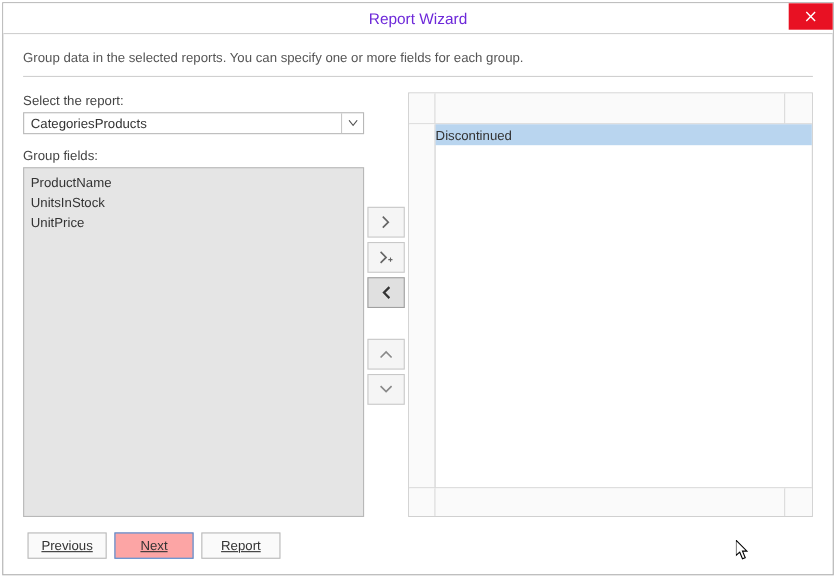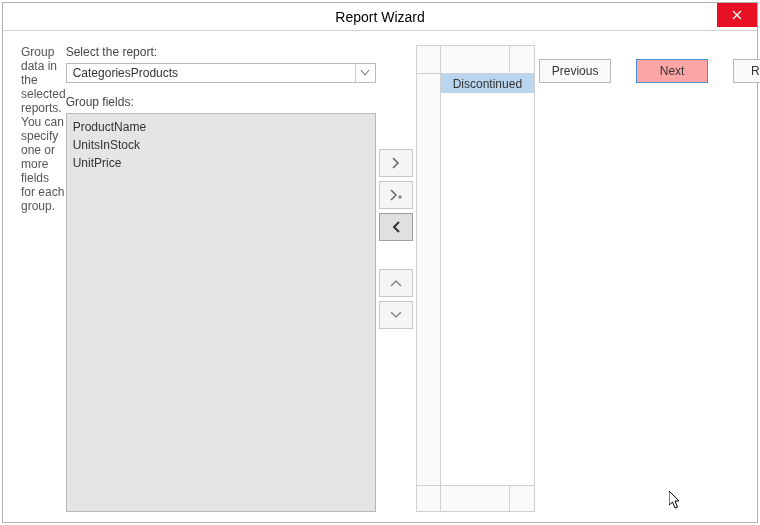--- a/index.html
+++ b/index.html
@@ -26,42 +26,42 @@
       height: 28px;
       border-bottom: 1px solid #d0d0d0;
       display: flex;
       align-items: center;
       justify-content: center;
       position: relative;
       background: #fff;
     }
     .title-text {
       font-size: 14px;
-      color: #000000;
+      color: #6d28d9;
     }
     .close-btn {
       position: absolute;
       right: 0;
       top: 0;
       width: 40px;
       height: 24px;
       background: #e81123;
       color: #fff;
       font-size: 12px;
       display: flex;
       align-items: center;
       justify-content: center;
       cursor: pointer;
     }
     .close-btn svg { width: 10px; height: 10px; }
     .content {
       padding: 14px 18px 10px 18px;
       flex: 1;
       display: flex;
-      flex-direction: row;
+      flex-direction: column;
     }
     .instruction {
       color: #555;
       font-size: 12px;
       padding-bottom: 10px;
     }
     .hr {
       border: none;
       border-top: 1px solid #d0d0d0;
       margin-bottom: 14px;
@@ -174,37 +174,37 @@
     }
     .grid-main {
       flex: 1;
       display: flex;
       flex-direction: column;
     }
     .grid-row {
       height: 19px;
       display: flex;
       align-items: center;
-      padding: 0 12px;
+      padding: 0 0;
       font-size: 12px;
     }
     .grid-row.selected {
       background: #b9d5ef;
       color: #333;
     }
     .grid-footer {
       height: 26px;
       border-top: 1px solid #d0d0d0;
       display: flex;
     }
     .footer-buttons {
       display: flex;
-      justify-content: flex-end;
-      gap: 25px;
+      gap: 7px;
       padding: 14px 4px 4px 4px;
+      text-decoration: underline;
     }
     .btn {
       min-width: 72px;
       height: 24px;
       border: 1px solid #b8b8b8;
       background: #fafafa;
       display: flex;
       align-items: center;
       justify-content: center;
       font-size: 12px;

